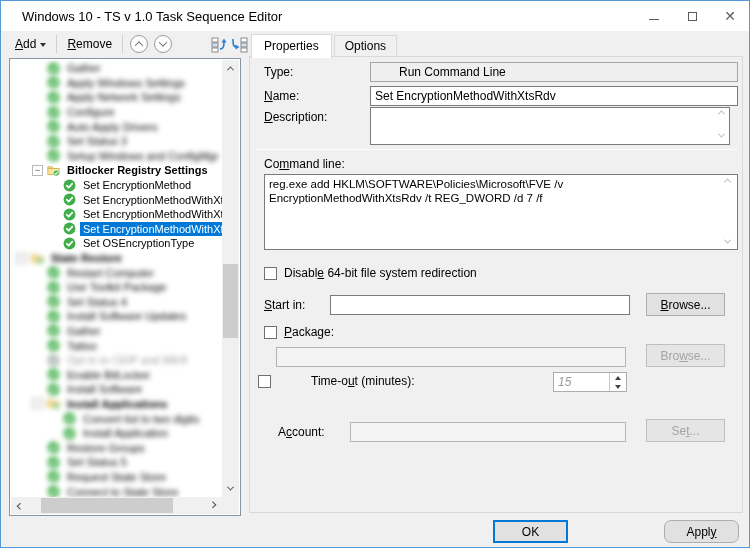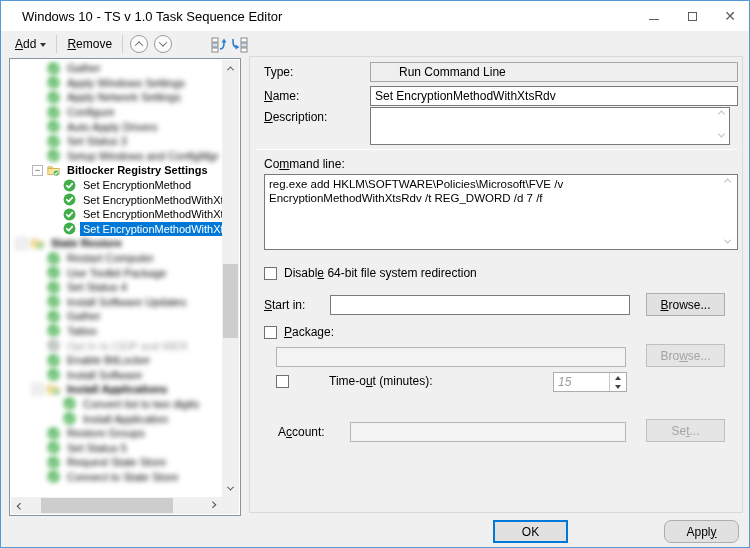--- a/index.html
+++ b/index.html
@@ -167,20 +167,24 @@
     </svg>
     <svg class="mini-icon" viewBox="0 0 17 17">
       <rect x="10" y="2" width="6" height="4" fill="#fff" stroke="#8a8a8a"></rect>
       <rect x="10" y="7" width="6" height="4" fill="#cfe3f5" stroke="#8a8a8a"></rect>
       <rect x="10" y="12" width="6" height="4" fill="#fff" stroke="#8a8a8a"></rect>
       <path d="M2 3 C2 8 2 11 6 11" fill="none" stroke="#2f7fd3" stroke-width="1.6"></path>
       <path d="M4.5 8.5 L8.5 11 L4.5 13.5 Z" fill="#2f7fd3"></path>
     </svg>
   </div>
 
+  <div class="tabs">
+    <div class="tab active">Properties</div>
+    <div class="tab">Options</div>
+  </div>
 
   <div class="tree-panel">
     <div class="tree-rows">
         <div class="trow" style="padding-left: 36px;">
           <span class="tin blurred">
             <svg class="ticon" viewBox="0 0 16 16">
               <circle cx="8" cy="8" r="7.3" fill="#3fae49"></circle>
               <path d="M4.7 8.3l2.2 2.3 4.5-4.9" stroke="#fff" stroke-width="2.2" fill="none" stroke-linecap="round" stroke-linejoin="round"></path>
             </svg>
             <span class="tlabel">Gather</span>
@@ -279,20 +283,29 @@
             <span class="tlabel">Set EncryptionMethodWithXtsFd</span>
           </span>
         </div>
         <div class="trow sel" style="padding-left: 52px;">
           <span class="tin">
             <svg class="ticon" viewBox="0 0 16 16">
               <circle cx="8" cy="8" r="7.3" fill="#3fae49"></circle>
               <path d="M4.7 8.3l2.2 2.3 4.5-4.9" stroke="#fff" stroke-width="2.2" fill="none" stroke-linecap="round" stroke-linejoin="round"></path>
             </svg>
             <span class="tlabel">Set EncryptionMethodWithXtsRdv</span>
+          </span>
+        </div>
+        <div class="trow" style="padding-left: 52px;">
+          <span class="tin">
+            <svg class="ticon" viewBox="0 0 16 16">
+              <circle cx="8" cy="8" r="7.3" fill="#3fae49"></circle>
+              <path d="M4.7 8.3l2.2 2.3 4.5-4.9" stroke="#fff" stroke-width="2.2" fill="none" stroke-linecap="round" stroke-linejoin="round"></path>
+            </svg>
+            <span class="tlabel">Set OSEncryptionType</span>
           </span>
         </div>
         <div class="trow bold" style="padding-left: 5px;">
           <span class="tin blurred">
             <span class="expander">−</span>
             <svg class="ticon" viewBox="0 0 16 16">
               <path d="M1 3.5h5.2L7.8 5.5H15V13H1z" fill="#fbe495" stroke="#c9a94a"></path>
               <path d="M1 5.5h6.8" fill="none" stroke="#c9a94a"></path>
               <circle cx="11.4" cy="11.2" r="3.5" fill="#3fae49" stroke="#fff" stroke-width="0.7"></circle>
               <path d="M9.8 11.3l1.2 1.2 2.2-2.4" stroke="#fff" stroke-width="1.3" fill="none"></path>
@@ -506,21 +519,21 @@
     <input class="tfield" style="left: 80px; top: 238px; width: 300px;" value="">
     <div class="btn" style="left:396px; top:236px; width:79px;"><u>B</u>rowse...</div>
 
     <div class="chkrow" style="left:14px; top:268px;">
       <span class="chkbox"></span>
       <span><u>P</u>ackage:</span>
     </div>
     <input class="tfield disabled" style="left: 26px; top: 290px; width: 350px;" disabled="" value="">
     <div class="btn disabled" style="left:396px; top:287px; width:79px;">Bro<u>w</u>se...</div>
 
-    <div class="chkrow" style="left:26px; top:317px;gap:40px;">
+    <div class="chkrow" style="left:8px; top:317px;gap:40px;">
       <span class="chkbox"></span>
       <span>Time-o<u>u</u>t (minutes):</span>
     </div>
     <div class="spinner" style="left:303px; top:315px;font-style:italic;">
       <span class="spin-val">15</span>
       <div class="spin-btns">
         <div class="spin-btn">
             <span class="tri-up"></span>
           </div>
         <div class="spin-btn">

